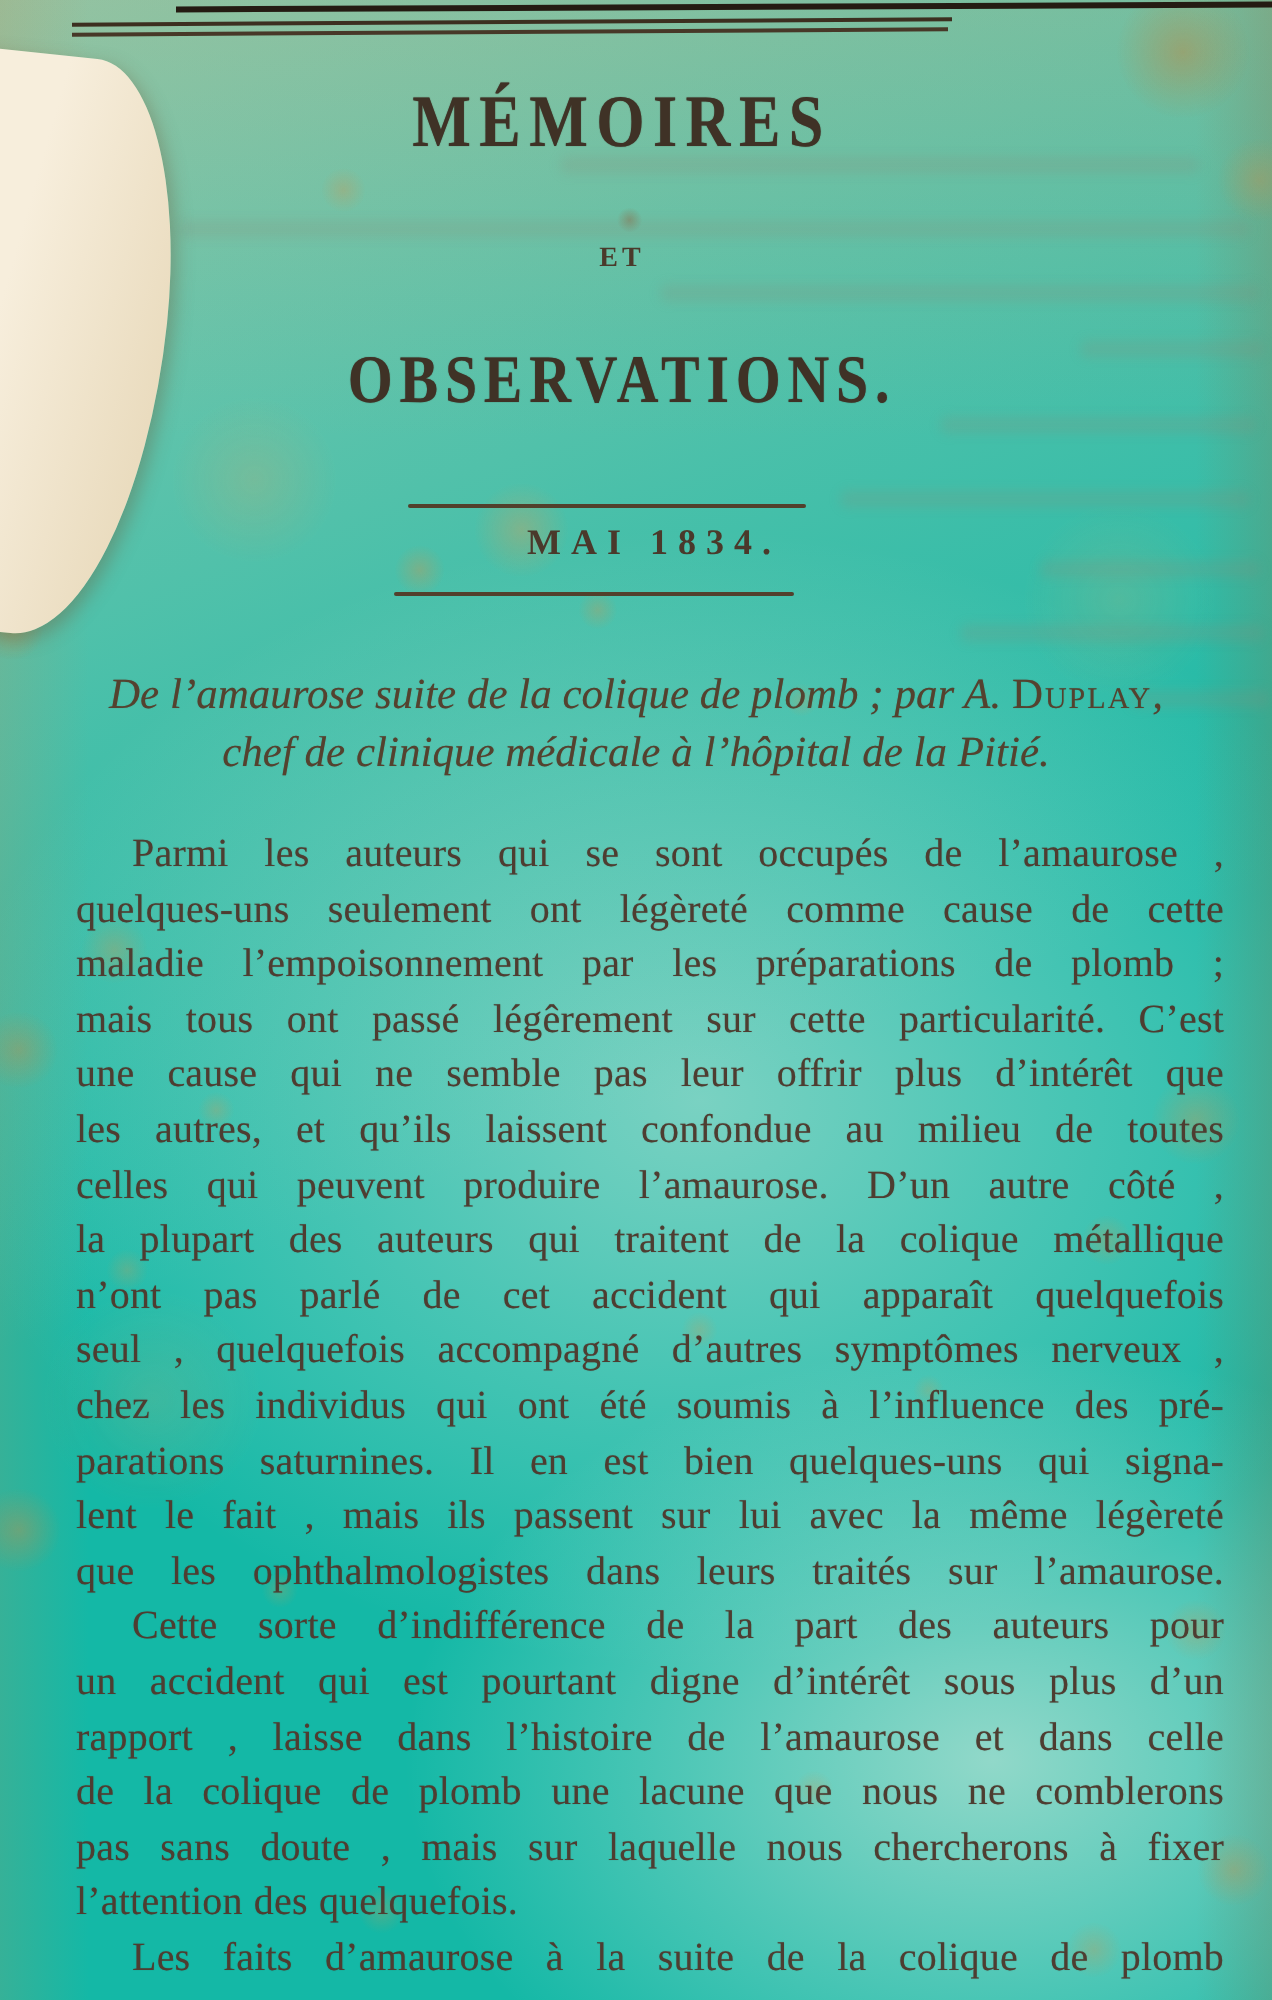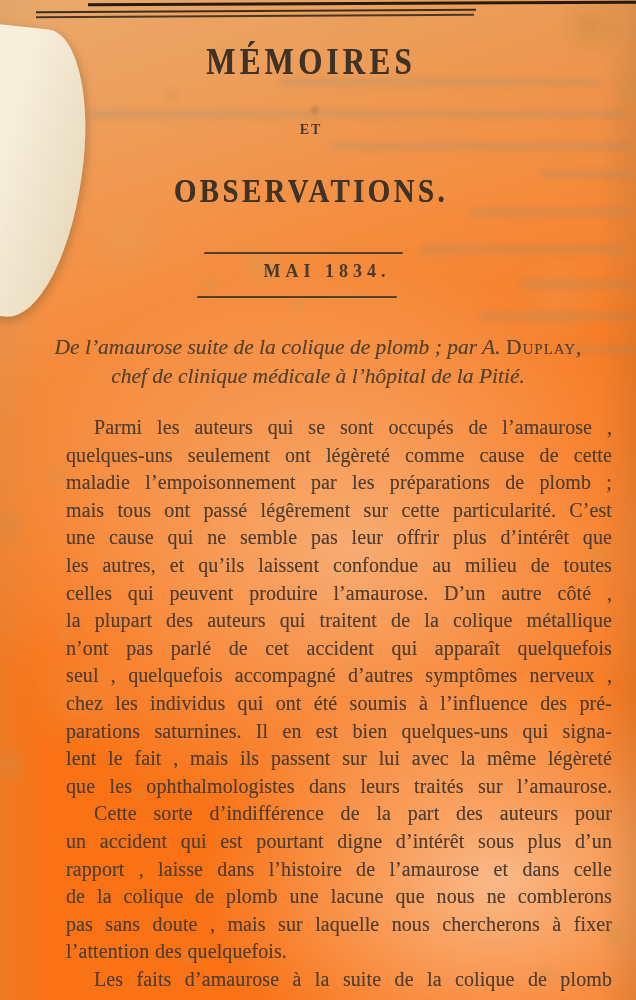--- a/index.html
+++ b/index.html
@@ -1,20 +1,20 @@
 <!DOCTYPE html>
 <html><head>
 <meta charset="utf-8">
 <style>
   html,body{margin:0;padding:0;}
   body{width:636px;height:1000px;overflow:hidden;background:#cfc3a8;}
 
   #scan{
     position:relative;width:636px;height:1000px;overflow:hidden;
-    background-color:#f97316;
+    background-color:#14b8a6;
     font-family:"Liberation Serif","DejaVu Serif",serif;
     color:#4d3c30;
   }
 
   
   #scan .wash{
     position:absolute;inset:0;pointer-events:none;
     background:
       linear-gradient(to right, rgba(190,150,95,.20) 0%, rgba(190,150,95,0) 7%),
       linear-gradient(to left, rgba(150,105,55,.22) 0%, rgba(150,105,55,0) 6%),
@@ -106,21 +106,21 @@
 
   
   .body-text{
     position:absolute;left:38px;top:414px;width:574px;
     font-size:20px;color:#4e3d31;
     text-shadow:0 0 .5px rgba(78,61,49,.45);
     word-spacing:.5px;letter-spacing:.1px;
   }
   .bline{
     height:27.6px;line-height:27.6px;white-space:normal;overflow:visible;
-    text-align:justify;text-align-last:justify;margin-left:28px;
+    text-align:justify;text-align-last:justify;
   }
   .bline.indent{padding-left:28px;}
   .bline.nojust{text-align-last:left;}
 </style>
 </head>
 <body>
 
 <div id="scan">
 
   <div class="wash"></div>

